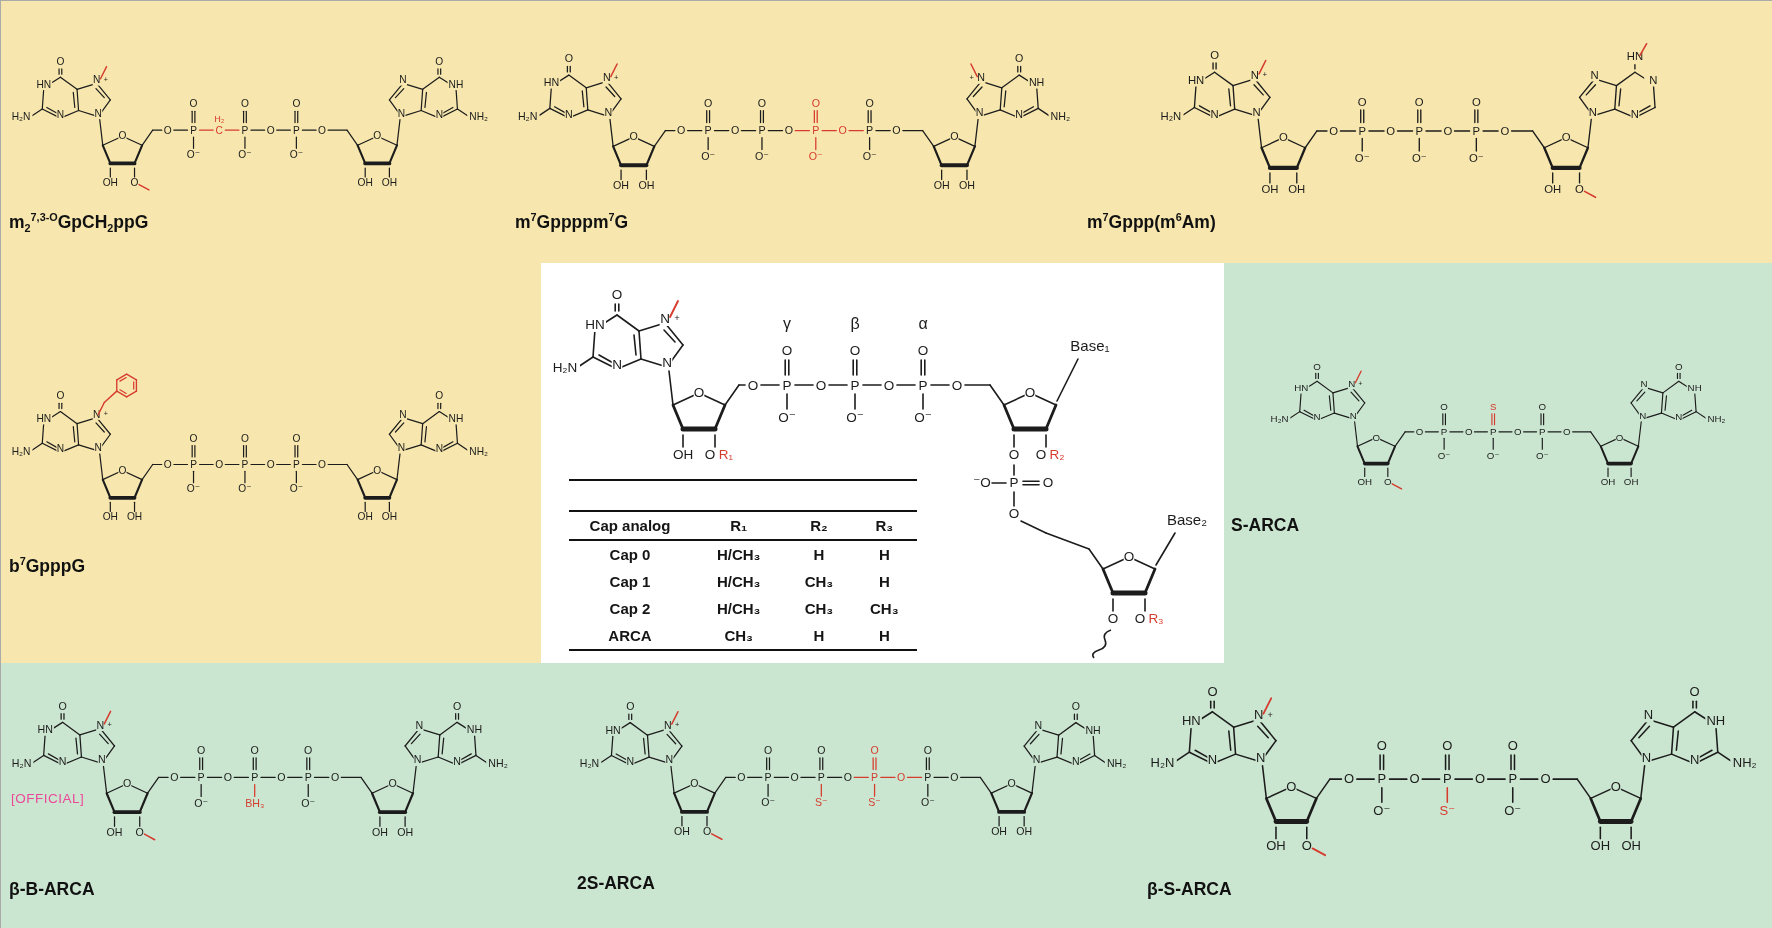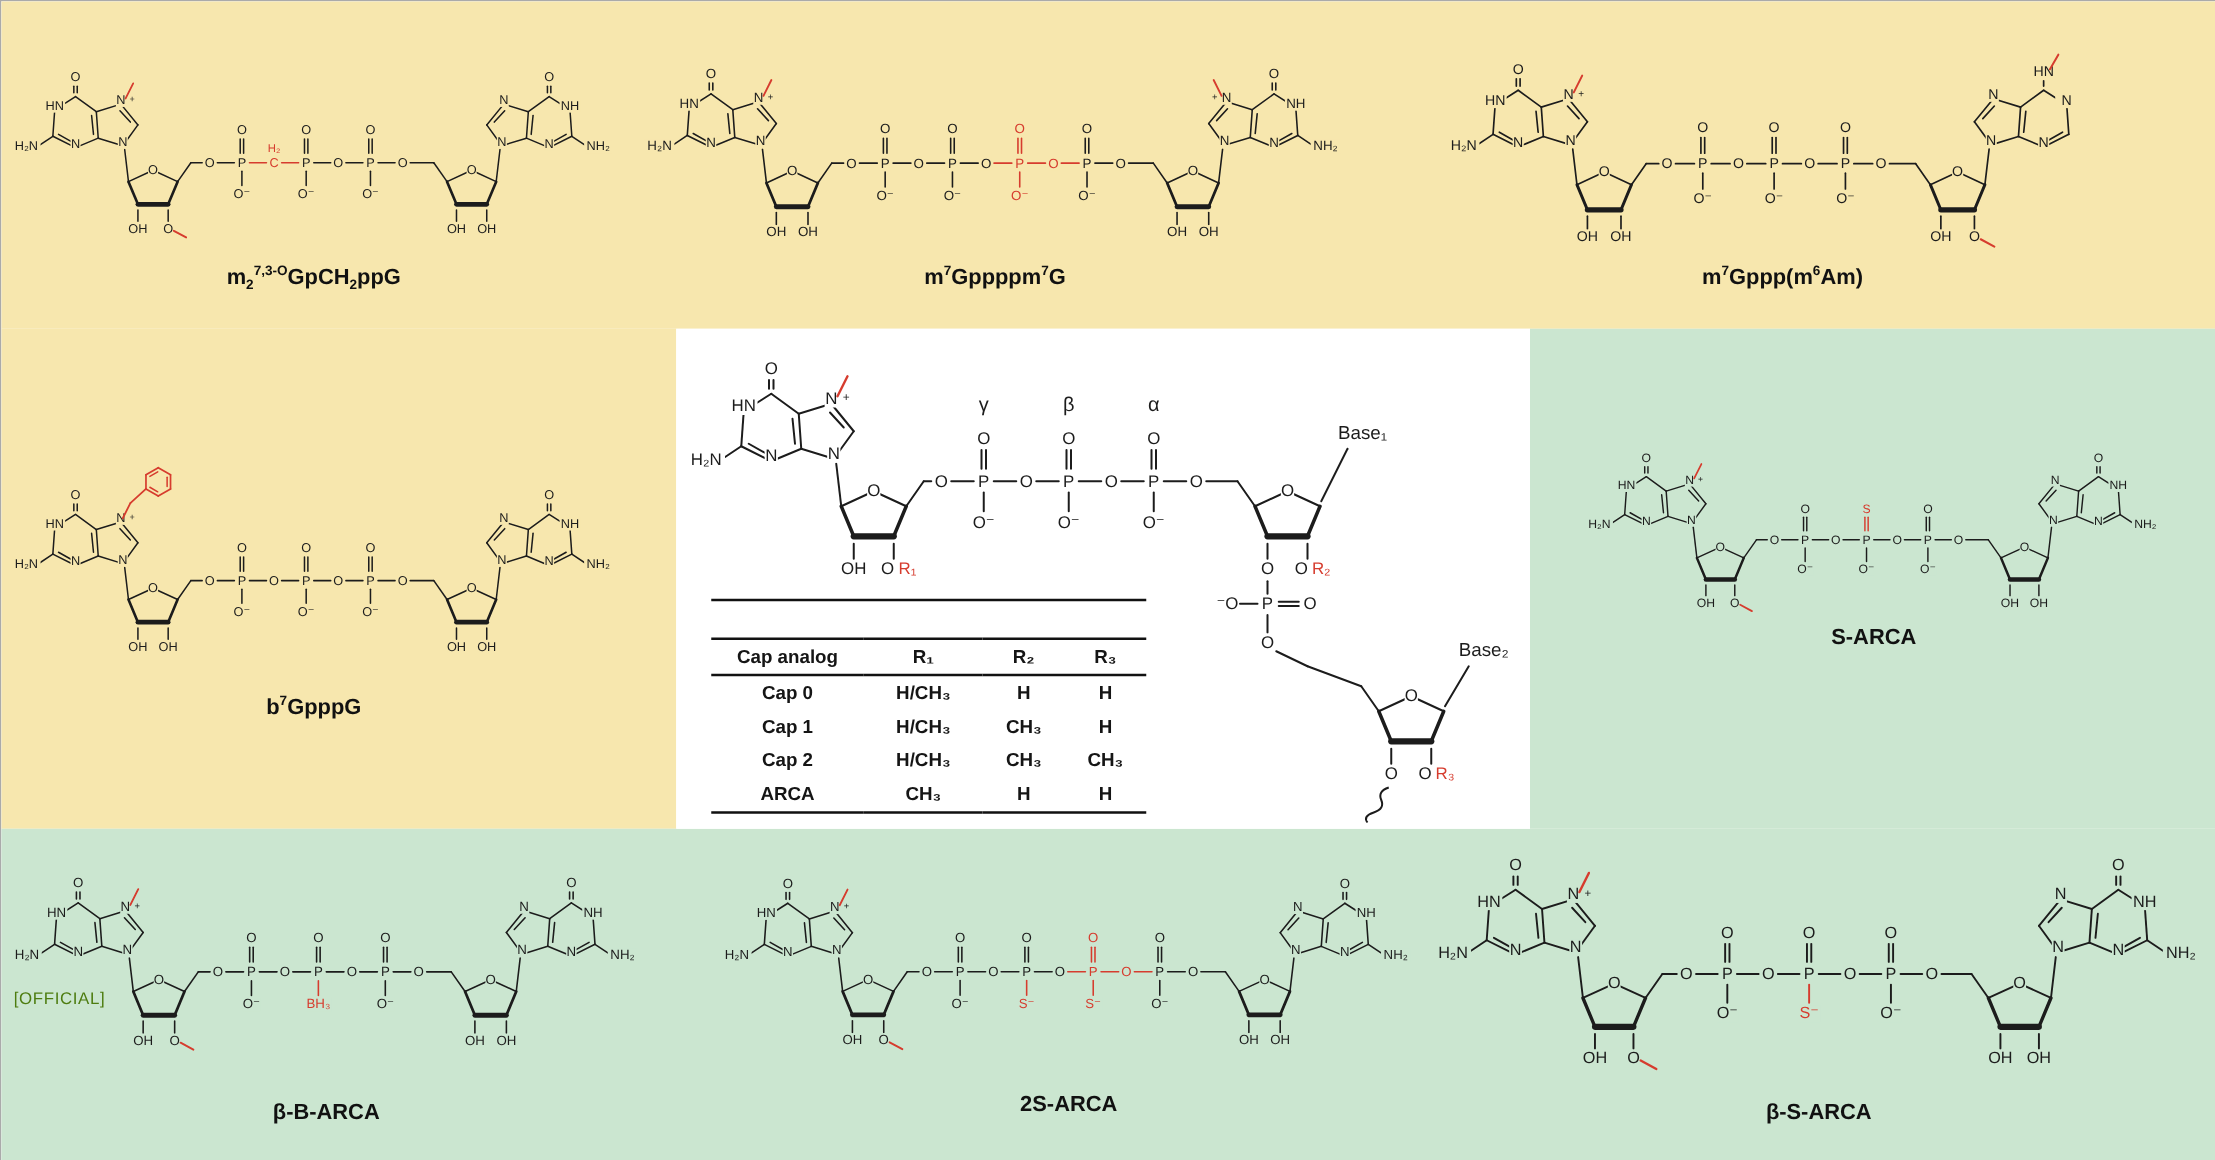--- a/index.html
+++ b/index.html
@@ -9,27 +9,27 @@
   .bg-top{left:0;top:0;width:1772px;height:262px;}
   .bg-left{left:0;top:262px;width:540px;height:400px;}
   .bg-right{left:1223px;top:262px;width:549px;height:400px;}
   .bg-bottom{left:0;top:662px;width:1772px;height:266px;}
   .center-panel{position:absolute;left:540px;top:262px;width:683px;height:400px;}
   .center-svg-host{position:absolute;left:0;top:0;width:683px;height:400px;}
   .center-svg-host svg{display:block;width:100%;height:100%;}
   figure.structure{position:absolute;margin:0;padding:0;}
   .struct-canvas{width:100%;}
   .struct-canvas svg{display:block;width:100%;height:100%;}
-  figcaption{margin-top:2px;text-align:center;font-weight:bold;font-size:17.5px;color:#111;}
+  figcaption{margin-top:2px;text-align:left;font-weight:bold;font-size:17.5px;color:#111;}
   figcaption sup, figcaption sub{font-size:0.62em;}
   #s0{left:8px;top:36px;width:484px;}    #s0 .struct-canvas{height:172px;}
   #s1{left:514px;top:36px;width:562px;}  #s1 .struct-canvas{height:172px;}
   #s2{left:1086px;top:36px;width:678px;} #s2 .struct-canvas{height:172px;}
   #s3{left:8px;top:350px;width:484px;}   #s3 .struct-canvas{height:196px;} #s3 figcaption{margin-top:8px;}
-  #s4{left:1230px;top:350px;width:536px;}#s4 .struct-canvas{height:148px;} #s4 figcaption{margin-top:0;}
+  #s4{left:1230px;top:350px;width:536px;}#s4 .struct-canvas{height:148px;} #s4 figcaption{margin-top:16px;}
   #s5{left:8px;top:670px;width:504px;}   #s5 .struct-canvas{height:198px;} #s5 figcaption{margin-top:10px;}
   #s6{left:576px;top:670px;width:556px;} #s6 .struct-canvas{height:198px;} #s6 figcaption{margin-top:4px;}
   #s7{left:1146px;top:670px;width:616px;}#s7 .struct-canvas{height:198px;} #s7 figcaption{margin-top:10px;}
   .cap-table{position:absolute;left:28px;top:216px;width:348px;border-top:2.5px solid #111;padding-top:5px;}
   .cap-table table{width:100%;border-collapse:collapse;border-top:2.5px solid #111;border-bottom:2px solid #111;
        font-size:15px;font-weight:bold;color:#151515;margin-top:24px;}
   .cap-table thead tr{border-bottom:2.5px solid #111;}
   .cap-table th,.cap-table td{padding:5px 2px;text-align:center;font-weight:bold;}
   .cap-table th:first-child,.cap-table td:first-child{width:118px;}
   .watermark{position:absolute;left:10px;top:790px;font-size:13.5px;letter-spacing:0.5px;}
@@ -1379,14 +1379,14 @@
             <td>ARCA</td>
             <td>CH₃</td>
             <td>H</td>
             <td>H</td>
           </tr>
         </tbody>
       </table>
     </div>
   </div>
 
-  <div class="watermark" style="color: #4d7c0f;">[OFFICIAL]</div>
+  <div class="watermark" style="color: #ec4899;">[OFFICIAL]</div>
 </div>
 
 </body></html>

